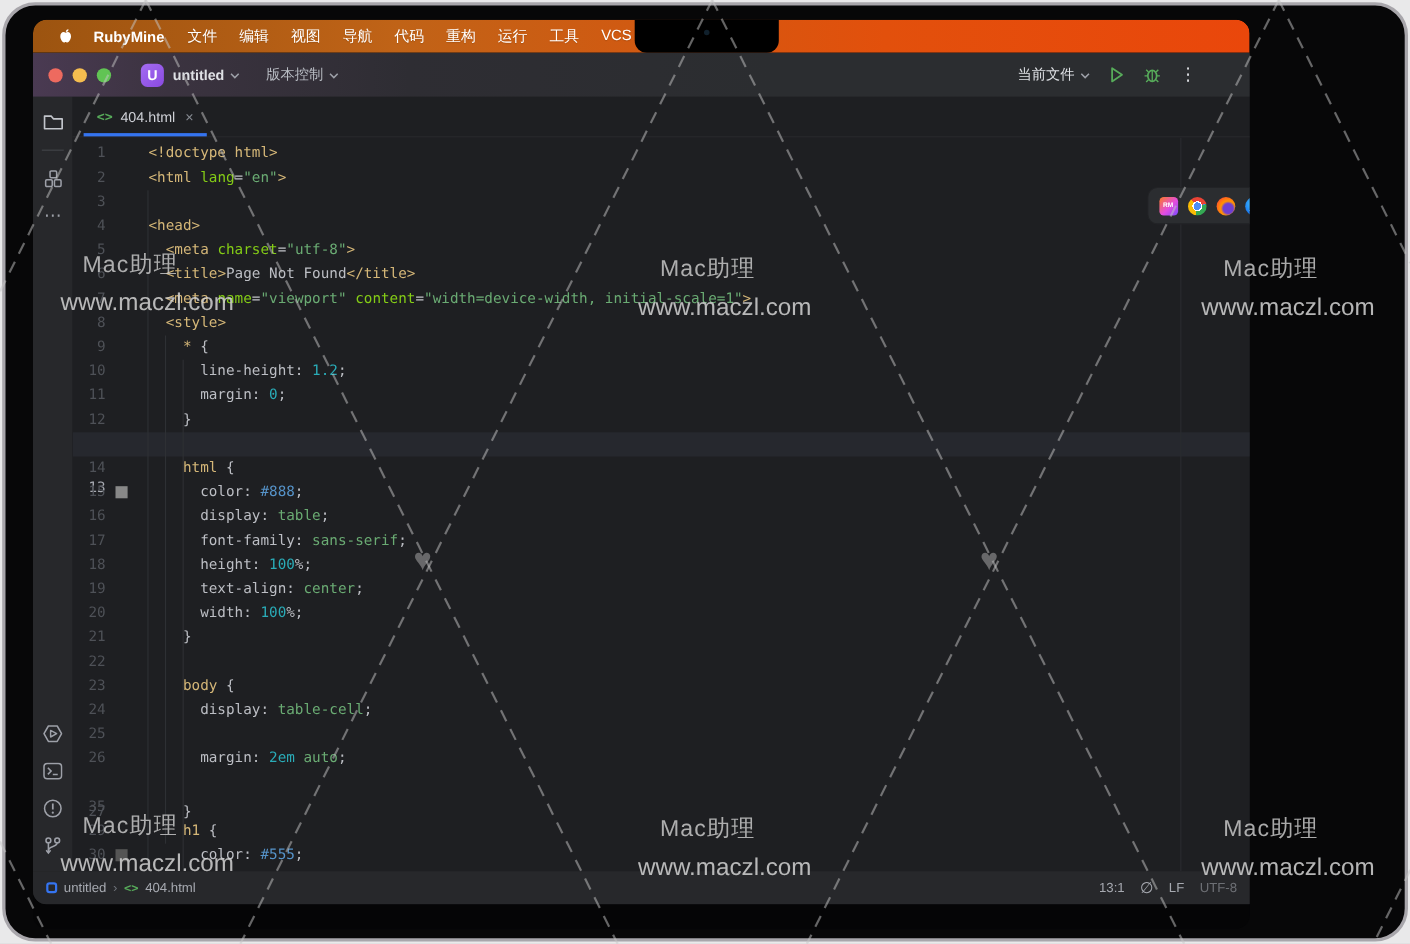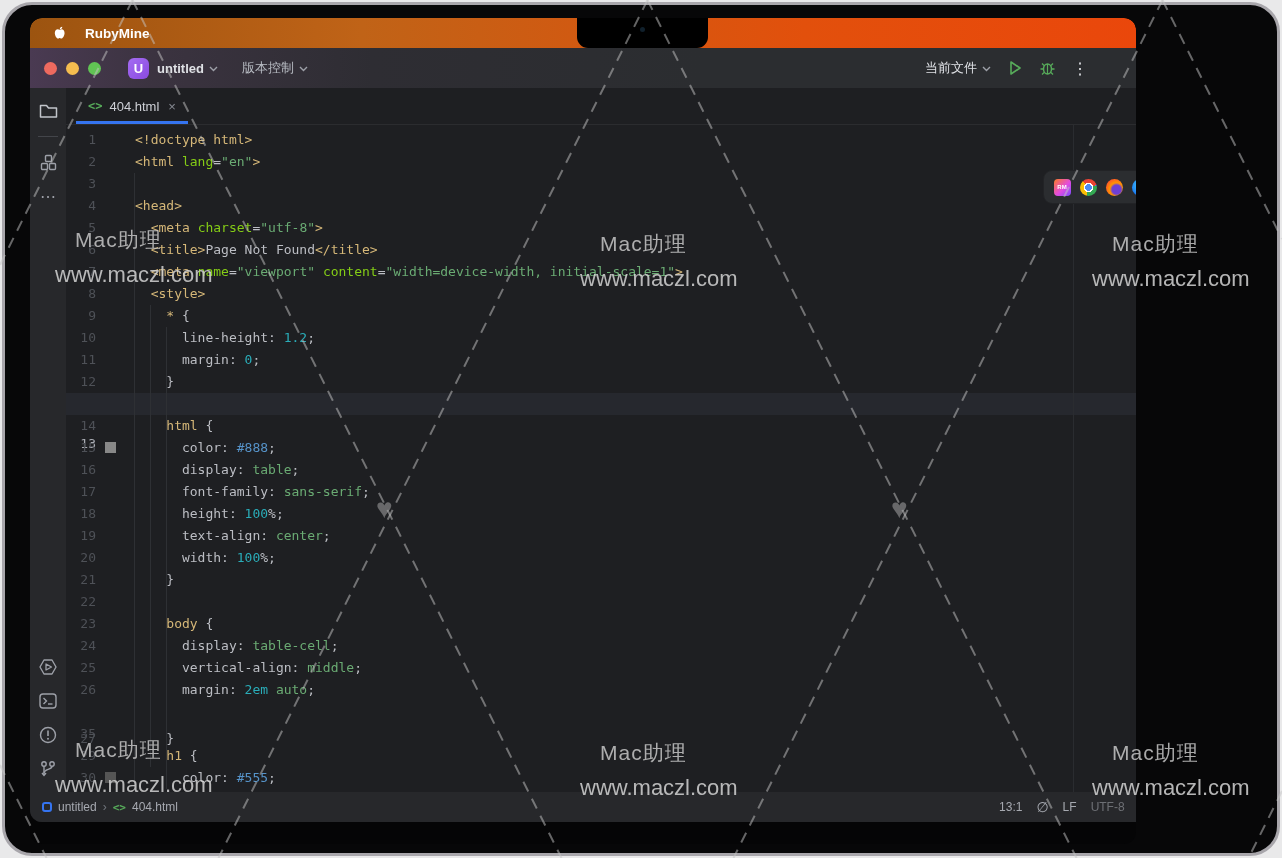--- a/index.html
+++ b/index.html
@@ -95,20 +95,31 @@
 <div class="content">
 
   <div class="menubar">
     <span class="ico">
       <svg width="15" height="17" viewBox="0 0 16 17">
           <path fill="#fff" d="M8.2 4.6c-2.6-1.9-5.2.2-5.2 3.3 0 3.1 2.1 6 3.6 6 1 0 1-.5 1.6-.5s.6.5 1.6.5c1.5 0 3.6-2.9 3.6-6 0-3.1-2.6-5.2-5.2-3.3z"></path>
           <path fill="#fff" d="M8.4 3.9c1.7 0 2.7-1.3 2.5-2.7-1.5 0-2.7 1.3-2.5 2.7z"></path>
         </svg>
     </span>
     <span class="app-name">RubyMine</span>
+    <span id="menu-items" style="display:flex;">
+        <span class="mitem">文件</span>
+        <span class="mitem">编辑</span>
+        <span class="mitem">视图</span>
+        <span class="mitem">导航</span>
+        <span class="mitem">代码</span>
+        <span class="mitem">重构</span>
+        <span class="mitem">运行</span>
+        <span class="mitem">工具</span>
+        <span class="mitem">VCS</span>
+      </span>
     <div class="notch">
         <div class="cam"></div>
       </div>
   </div>
 
   <div class="ide">
 
     <div class="titlebar">
       <span class="tl" style="background:#ee6a5f"></span>
       <span class="tl" style="background:#f5bd4f"></span>
@@ -274,21 +285,21 @@
           <div class="code-line" style="top: 312px;"><span class="ln">15</span><span class="sw" style="background: rgb(136, 136, 136);"></span><span class="code"><span class="c-txt">      color</span><span class="c-pun">: </span><span class="c-hex">#888</span><span class="c-pun">;</span></span></div>
           <div class="code-line" style="top: 334px;"><span class="ln">16</span><span class="code"><span class="c-txt">      display</span><span class="c-pun">: </span><span class="c-kw">table</span><span class="c-pun">;</span></span></div>
           <div class="code-line" style="top: 356px;"><span class="ln">17</span><span class="code"><span class="c-txt">      font-family</span><span class="c-pun">: </span><span class="c-kw">sans-serif</span><span class="c-pun">;</span></span></div>
           <div class="code-line" style="top: 378px;"><span class="ln">18</span><span class="code"><span class="c-txt">      height</span><span class="c-pun">: </span><span class="c-num">100</span><span class="c-pun">%;</span></span></div>
           <div class="code-line" style="top: 400px;"><span class="ln">19</span><span class="code"><span class="c-txt">      text-align</span><span class="c-pun">: </span><span class="c-kw">center</span><span class="c-pun">;</span></span></div>
           <div class="code-line" style="top: 422px;"><span class="ln">20</span><span class="code"><span class="c-txt">      width</span><span class="c-pun">: </span><span class="c-num">100</span><span class="c-pun">%;</span></span></div>
           <div class="code-line" style="top: 444px;"><span class="ln">21</span><span class="code"><span class="c-pun">    }</span></span></div>
           <div class="code-line" style="top: 466px;"><span class="ln">22</span><span class="code"></span></div>
           <div class="code-line" style="top: 488px;"><span class="ln">23</span><span class="code"><span class="c-pun">    </span><span class="c-sel">body</span><span class="c-pun"> {</span></span></div>
           <div class="code-line" style="top: 510px;"><span class="ln">24</span><span class="code"><span class="c-txt">      display</span><span class="c-pun">: </span><span class="c-kw">table-cell</span><span class="c-pun">;</span></span></div>
-          <div class="code-line" style="top: 532px;"><span class="ln">25</span><span class="code"><span class="c-txt">      vertical-align</span><span class="c-pun">: </span><span class="c-kw">middle</span><span class="c-pun">;</span></span></div>
+          <div class="code-line" style="top: 532px;"><span class="ln">25</span></div>
           <div class="code-line" style="top: 554px;"><span class="ln">26</span><span class="code"><span class="c-txt">      margin</span><span class="c-pun">: </span><span class="c-num">2em</span><span class="c-pun"> </span><span class="c-kw">auto</span><span class="c-pun">;</span></span></div>
           <div class="code-line" style="top: 576px; margin-top: 27px;"><span class="ln">27</span><span class="code"><span class="c-pun">    }</span></span></div>
           <div class="code-line" style="top: 598px;"><span class="ln">35</span><span class="code"></span></div>
           <div class="code-line" style="top: 620px;"><span class="ln">29</span><span class="code"><span class="c-pun">    </span><span class="c-sel">h1</span><span class="c-pun"> {</span></span></div>
           <div class="code-line" style="top: 642px;"><span class="ln">30</span><span class="sw" style="background: rgb(85, 85, 85);"></span><span class="code"><span class="c-txt">      color</span><span class="c-pun">: </span><span class="c-hex">#555</span><span class="c-pun">;</span></span></div>
         </div>
       <div class="scroll-thumb"></div>
       <div class="insp-ok">✓</div>
       <div class="browser-popup">
         <span class="bw rm">RM</span>

